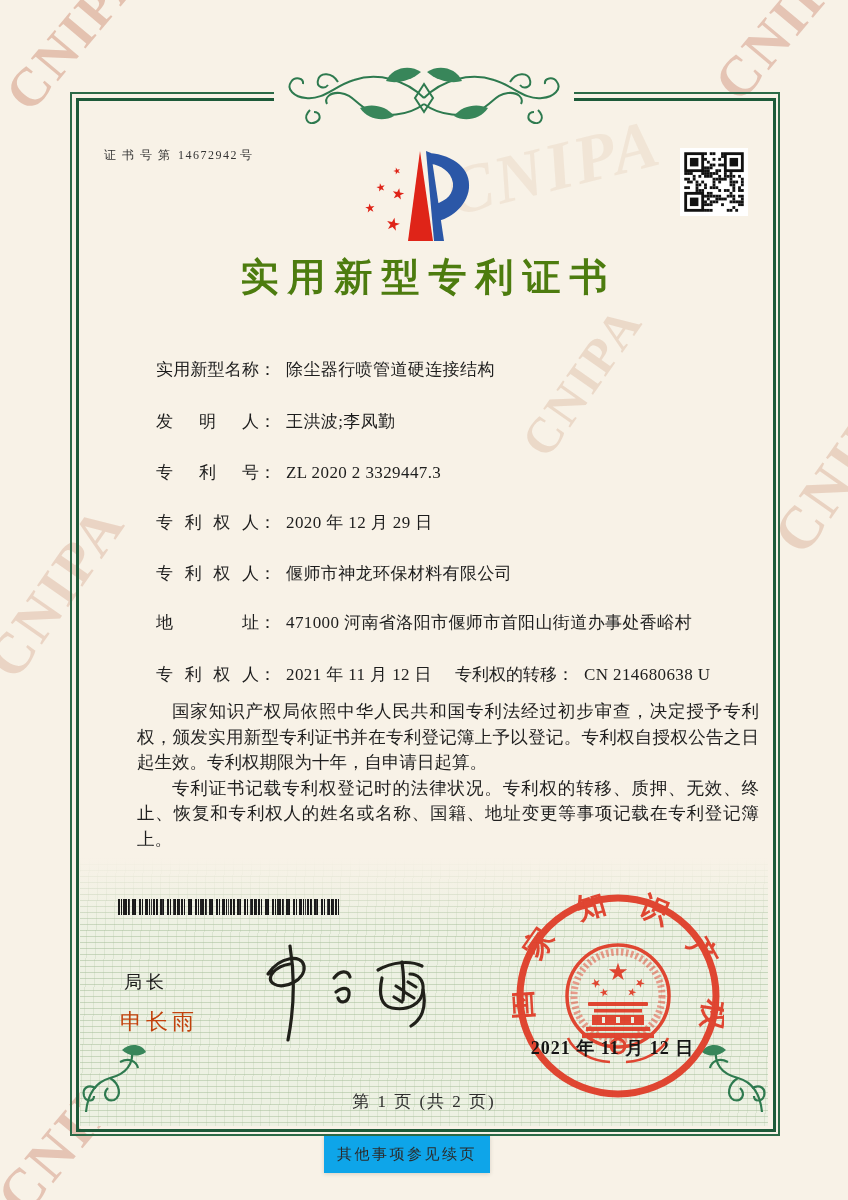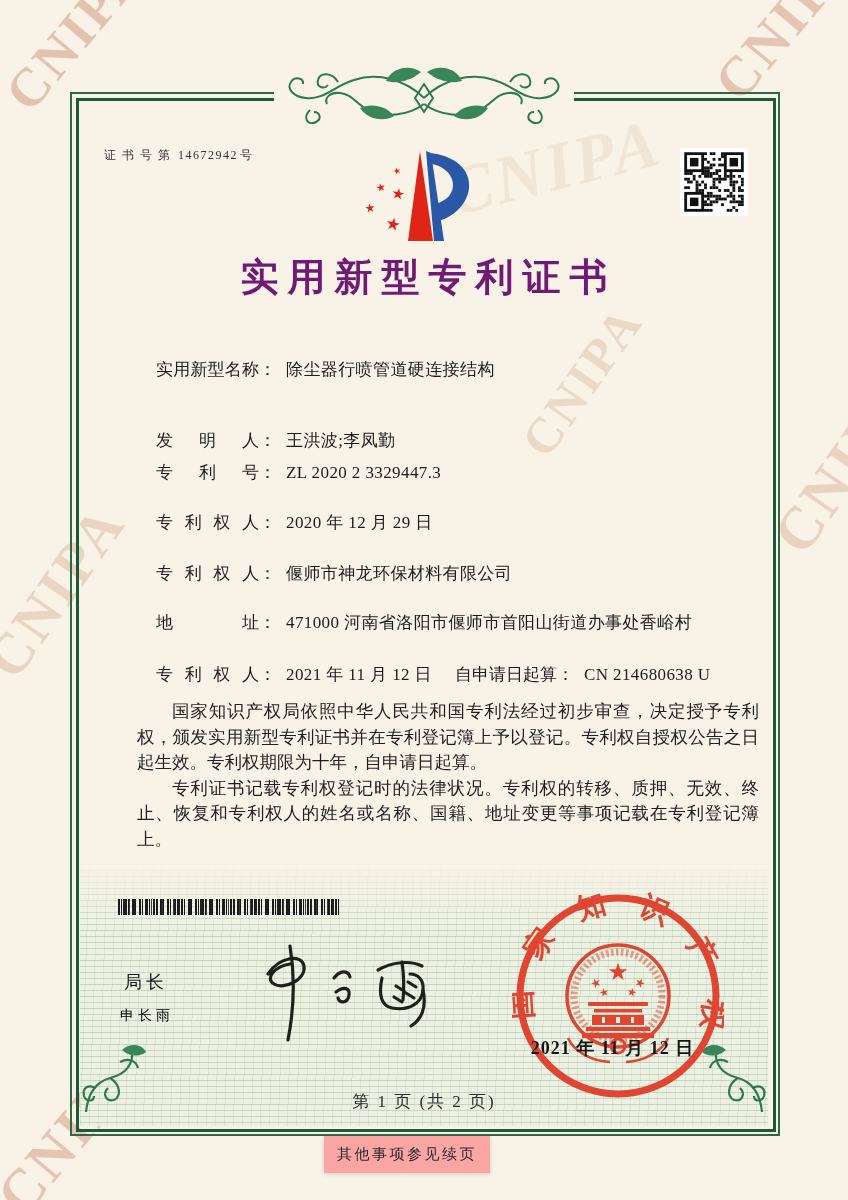--- a/index.html
+++ b/index.html
@@ -34,45 +34,45 @@
       repeating-linear-gradient(180deg,rgba(168,192,156,.55) 0 1px,rgba(0,0,0,0) 1px 6px),
       repeating-linear-gradient(92deg,rgba(168,192,156,.25) 0 1px,rgba(0,0,0,0) 1px 9px),
       #edf1e3;}
   
   .certno{position:absolute;left:104px;top:147px;font-size:12px;color:#333;}
   .certno .sp{letter-spacing:6px;}
   .certno .num{letter-spacing:1.5px;margin:0 2px;}
   .logo{position:absolute;left:353px;top:138px;}
   .qr{position:absolute;left:680px;top:148px;width:68px;height:68px;}
   .title{position:absolute;left:0;top:252px;width:848px;text-align:center;
-      font-size:38px;font-weight:bold;letter-spacing:9px;text-indent:9px;color:#701a75;}
+      font-size:38px;font-weight:bold;letter-spacing:9px;text-indent:9px;color:#4d7c0f;}
   
   .frow{position:absolute;left:118px;width:646px;font-size:17px;color:#1d1d1d;}
   .flabel{display:inline-block;width:103px;text-align:justify;text-align-last:justify;vertical-align:top;margin-left:38px;}
   .fcolon{display:inline-block;margin-right:10px;}
   .fvalue{letter-spacing:.4px;}
   .fpair2{position:absolute;left:337px;top:0;white-space:nowrap;}
   
   .paras{position:absolute;left:118px;top:699px;width:622px;font-size:17.5px;
       line-height:25.5px;text-align:justify;color:#1f1f1f;margin-left:19px;}
   .paras p{margin:0;text-indent:2em;}
   
   .barcode{position:absolute;left:118px;top:899px;width:221px;height:16px;
     background:
       repeating-linear-gradient(90deg,#1b1b1b 0 2px,rgba(0,0,0,0) 2px 3px,#151515 3px 4px,rgba(0,0,0,0) 4px 7px),
       repeating-linear-gradient(90deg,#3a3a3a 0 1px,rgba(0,0,0,0) 1px 5px,#202020 5px 7px,rgba(0,0,0,0) 7px 11px);}
   .signer-title{position:absolute;left:124px;top:970px;font-size:18px;letter-spacing:4px;color:#1b1b1b;}
-  .signer-name{position:absolute;left:120px;top:1007px;font-size:14px;letter-spacing:4px;color:#000000;}
+  .signer-name{position:absolute;left:120px;top:1007px;font-size:22px;letter-spacing:4px;color:#c2410c;}
   .signature{position:absolute;left:250px;top:940px;}
   .seal{position:absolute;left:512px;top:890px;}
   .seal-date{position:absolute;left:505px;top:1036px;width:215px;text-align:center;
       font-size:18px;font-weight:bold;color:#141414;letter-spacing:1px;}
   .pagefoot{position:absolute;left:0;top:1090px;width:848px;text-align:center;
       font-size:17px;letter-spacing:2px;color:#2e2e2e;}
-  .note{position:absolute;left:324px;top:1136px;width:166px;height:37px;background:#fca5a5;
+  .note{position:absolute;left:324px;top:1136px;width:166px;height:37px;background:#0ea5e9;
       box-shadow:0 1px 4px rgba(60,50,30,.18);display:flex;align-items:center;justify-content:center;
       font-size:15px;letter-spacing:2.5px;color:#2b2b2b;}
 </style>
 </head>
 <body>
 
 <div id="page">
 
   <div class="wm wm-a">CNIPA</div>
   <div class="wm wm-b">CNIPA</div>
@@ -282,39 +282,39 @@
           <rect x="2" y="16" width="3" height="3"></rect>
         </g>
     </svg>
   </div>
 
   <div class="title">实用新型专利证书</div>
 
   <div class="frow" style="top:358px">
     <span class="flabel">实用新型名称</span><span class="fcolon">：</span><span class="fvalue">除尘器行喷管道硬连接结构</span>
   </div>
-  <div class="frow" style="top:429px">
+  <div class="frow" style="top:410px">
     <span class="flabel">发明人</span><span class="fcolon">：</span><span class="fvalue">王洪波;李凤勤</span>
   </div>
   <div class="frow" style="top:461px">
     <span class="flabel">专利号</span><span class="fcolon">：</span><span class="fvalue">ZL 2020 2 3329447.3</span>
   </div>
   <div class="frow" style="top:511px">
     <span class="flabel">专利权人</span><span class="fcolon">：</span><span class="fvalue">2020 年 12 月 29 日</span>
   </div>
   <div class="frow" style="top:562px">
     <span class="flabel">专利权人</span><span class="fcolon">：</span><span class="fvalue">偃师市神龙环保材料有限公司</span>
   </div>
   <div class="frow" style="top:611px">
     <span class="flabel">地址</span><span class="fcolon">：</span><span class="fvalue">471000 河南省洛阳市偃师市首阳山街道办事处香峪村</span>
   </div>
   <div class="frow" style="top:663px">
     <span class="flabel">专利权人</span><span class="fcolon">：</span><span class="fvalue">2021 年 11 月 12 日</span>
     <span class="fpair2">
-      <span>自申请日起算</span><span class="fcolon">：</span><span class="fvalue">CN 214680638 U</span>
+      <span>专利权的转移</span><span class="fcolon">：</span><span class="fvalue">CN 214680638 U</span>
     </span>
   </div>
 
   <div class="paras">
     <p>国家知识产权局依照中华人民共和国专利法经过初步审查，决定授予专利权，颁发实用新型专利证书并在专利登记簿上予以登记。专利权自授权公告之日起生效。专利权期限为十年，自申请日起算。</p>
     <p>专利证书记载专利权登记时的法律状况。专利权的转移、质押、无效、终止、恢复和专利权人的姓名或名称、国籍、地址变更等事项记载在专利登记簿上。</p>
   </div>
 
   <div class="barcode"></div>
 

